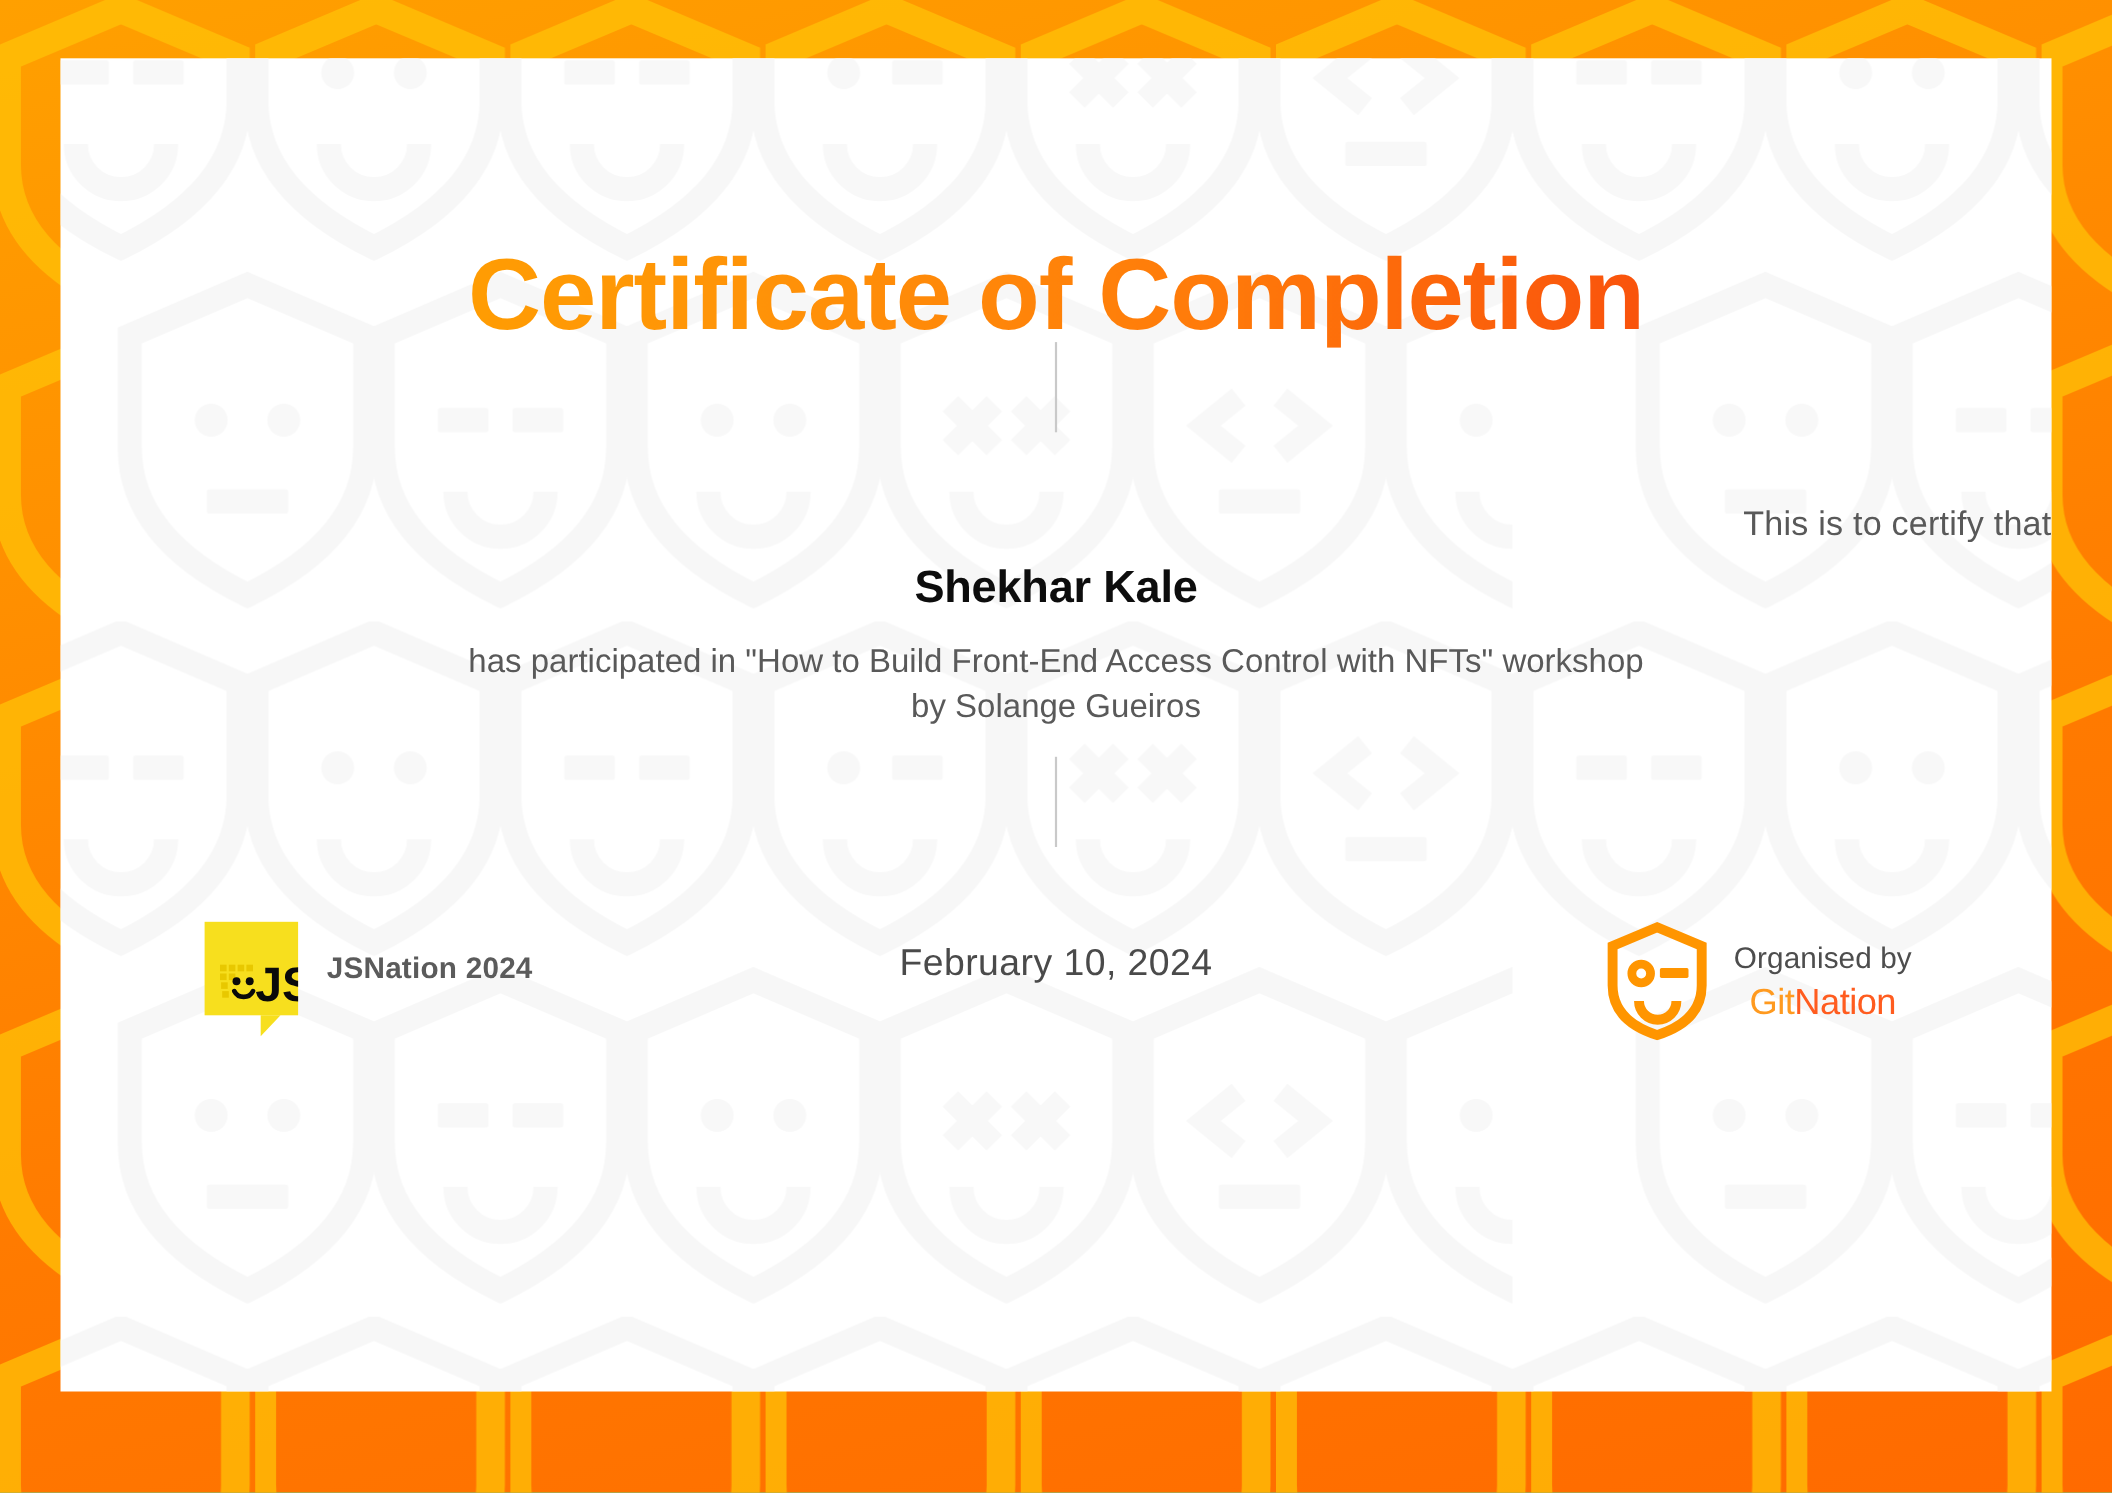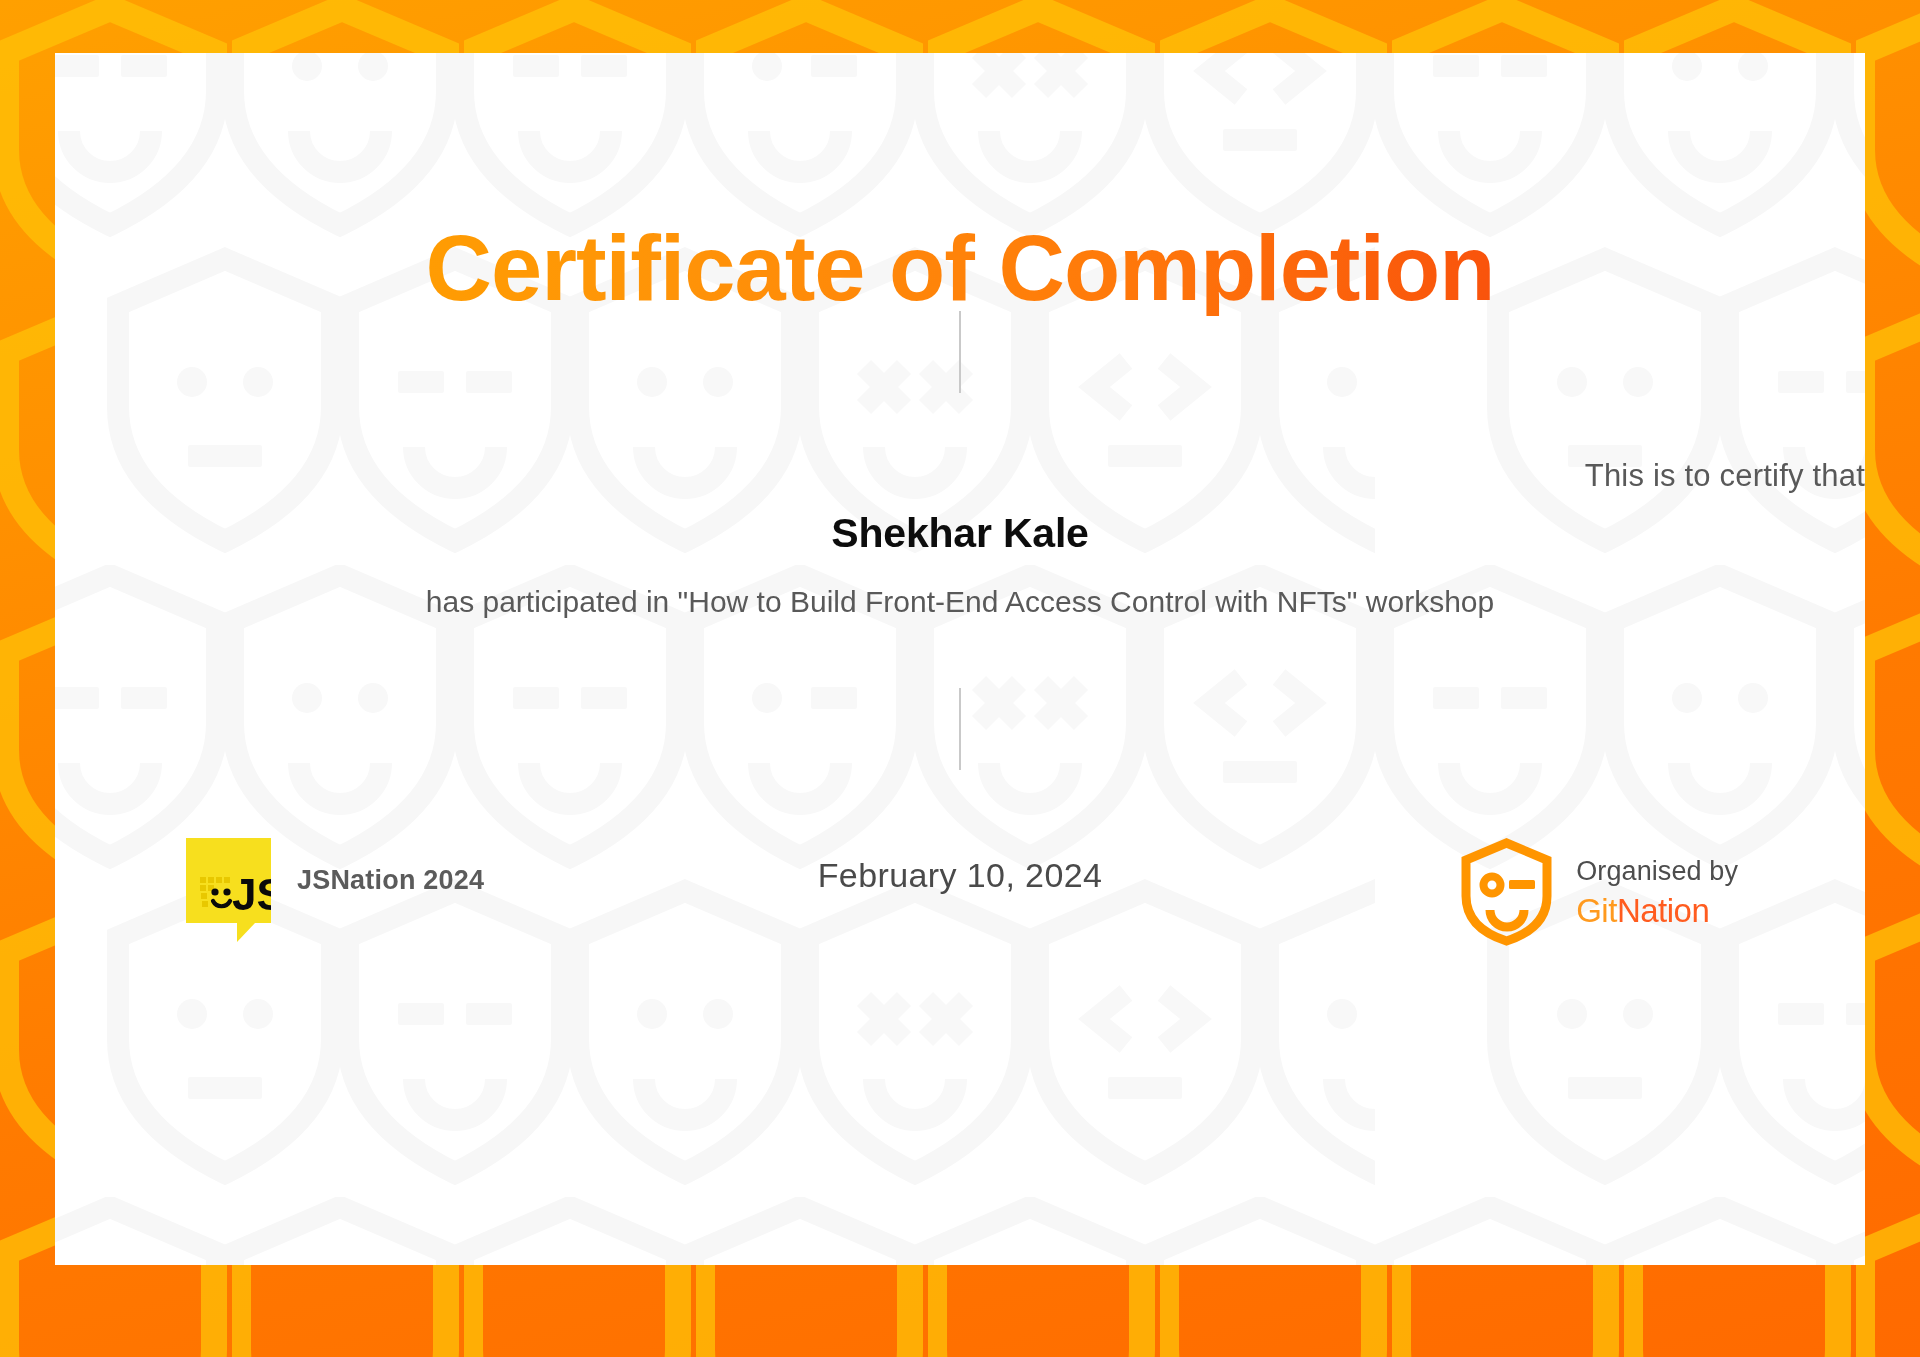--- a/index.html
+++ b/index.html
@@ -172,21 +172,21 @@
   }
   .organiser-block {
     position: absolute;
     right: 127px;
     top: 0;
     display: flex;
     align-items: center;
     gap: 22px;
   }
   .gn-shield { flex: 0 0 auto; }
-  .gn-text { display: flex; flex-direction: column; line-height: 1; }
+  .gn-text { display: flex; flex-direction: column; line-height: 1; align-items: center; }
   .gn-organised {
     font-size: 27px;
     color: #4d4d4d;
     margin-bottom: 9px;
     letter-spacing: 0.1px;
   }
   .gn-name {
     font-size: 33px;
     font-weight: 400;
     letter-spacing: -0.5px;
@@ -300,20 +300,21 @@
       <h1 class="title">Certificate of Completion</h1>
 
       <div class="divider divider-top"></div>
 
       <div class="certify-line">This is to certify that</div>
 
       <div class="recipient">Shekhar Kale</div>
 
       <div class="description">
         <span class="line1">has participated in "How to Build Front-End Access Control with NFTs" workshop</span>
+        <span class="line2">by Solange Gueiros</span>
       </div>
 
       <div class="divider divider-bottom"></div>
 
       <div class="footer">
 
         <div class="event-block">
           <div class="js-logo">
             <div class="tail"></div>
             <svg width="85" height="85" viewBox="0 0 85 85" aria-hidden="true">

